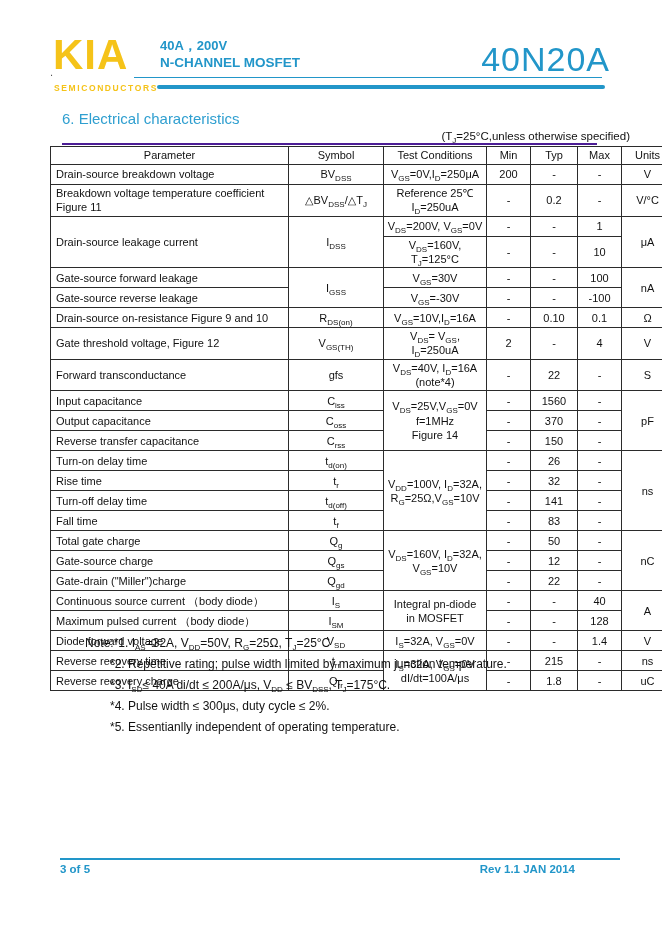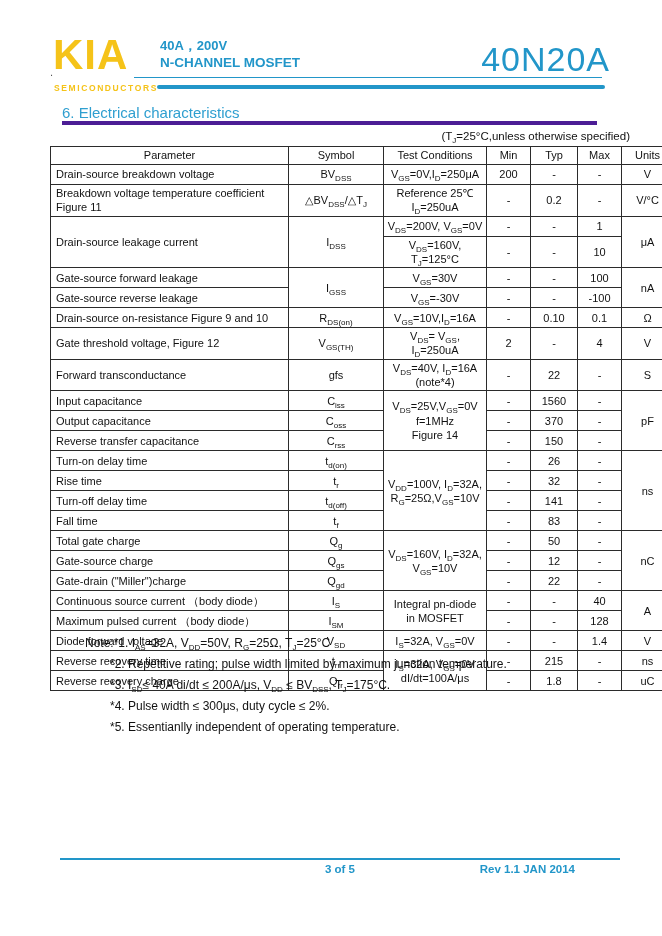--- a/index.html
+++ b/index.html
@@ -12,43 +12,43 @@
   .logo-tick{position:absolute;left:50px;top:66px;font-size:11px;color:#555;}
   .logo-sub{position:absolute;left:54px;top:83px;font-size:8.5px;font-weight:bold;
             color:#F5C319;letter-spacing:1.6px;}
   .rating{position:absolute;left:160px;top:37px;font-size:13px;font-weight:bold;color:#2296C9;}
   .device-type{position:absolute;left:160px;top:55px;font-size:13.5px;font-weight:bold;color:#2296C9;}
   .part-number{position:absolute;right:52px;top:40px;font-size:34px;color:#2296C9;letter-spacing:1px;}
   .rule-thin{position:absolute;left:134px;top:77px;width:468px;height:1px;background:#2296C9;}
   .rule-thick{position:absolute;left:157px;top:85px;width:448px;height:4px;background:#2296C9;border-radius:2px;}
 
   
-  .section-title{position:absolute;left:62px;top:104px;width:535px;font-size:15px;
-                 color:#2F9FD0;border-bottom:4px solid #4c1d95;padding-bottom:0;}
+  .section-title{position:absolute;left:62px;top:110px;width:535px;font-size:15px;
+                 color:#2F9FD0;border-bottom:2px solid #4c1d95;padding-bottom:16px;}
   .caption{position:absolute;right:32px;top:130px;font-size:11.5px;color:#111;margin-left:36px;}
 
   
   table.ec{position:absolute;left:50px;top:146px;width:588px;border-collapse:collapse;
            table-layout:fixed;font-size:11px;color:#111;}
   table.ec th, table.ec td{border:1px solid #2b2b2b;padding:1px 2px;text-align:center;
            vertical-align:middle;font-weight:normal;line-height:1.3;height:17px;}
   table.ec td.c0{text-align:left;padding-left:5px;}
   table.ec th{height:15px;}
   .c0{width:233px;margin-top:36px;} .c1{width:90px;} .c2{width:98px;} .c3{width:39px;}
   .c4{width:42px;} .c5{width:39px;} .c6{width:47px;}
   sub{font-size:8px;line-height:0;}
 
   
   .notes{position:absolute;left:85px;top:636px;font-size:12px;color:#111;}
   .note-line{margin-bottom:7px;}
   .note-line.indent{margin-left:25px;}
 
   
   .footer-rule{position:absolute;left:60px;top:858px;width:560px;height:2px;background:#2296C9;}
-  .page-number{position:absolute;left:60px;top:863px;width:560px;text-align:center;
+  .page-number{position:absolute;left:60px;top:863px;width:560px;text-align:left;
                font-size:11.5px;font-weight:bold;color:#2296C9;}
   .revision{position:absolute;right:87px;top:863px;font-size:11.5px;font-weight:bold;color:#2296C9;}
 </style>
 </head>
 <body>
 
 <div class="page">
 
   <div class="logo-text">KIA</div>
   <div class="logo-tick">.</div>

